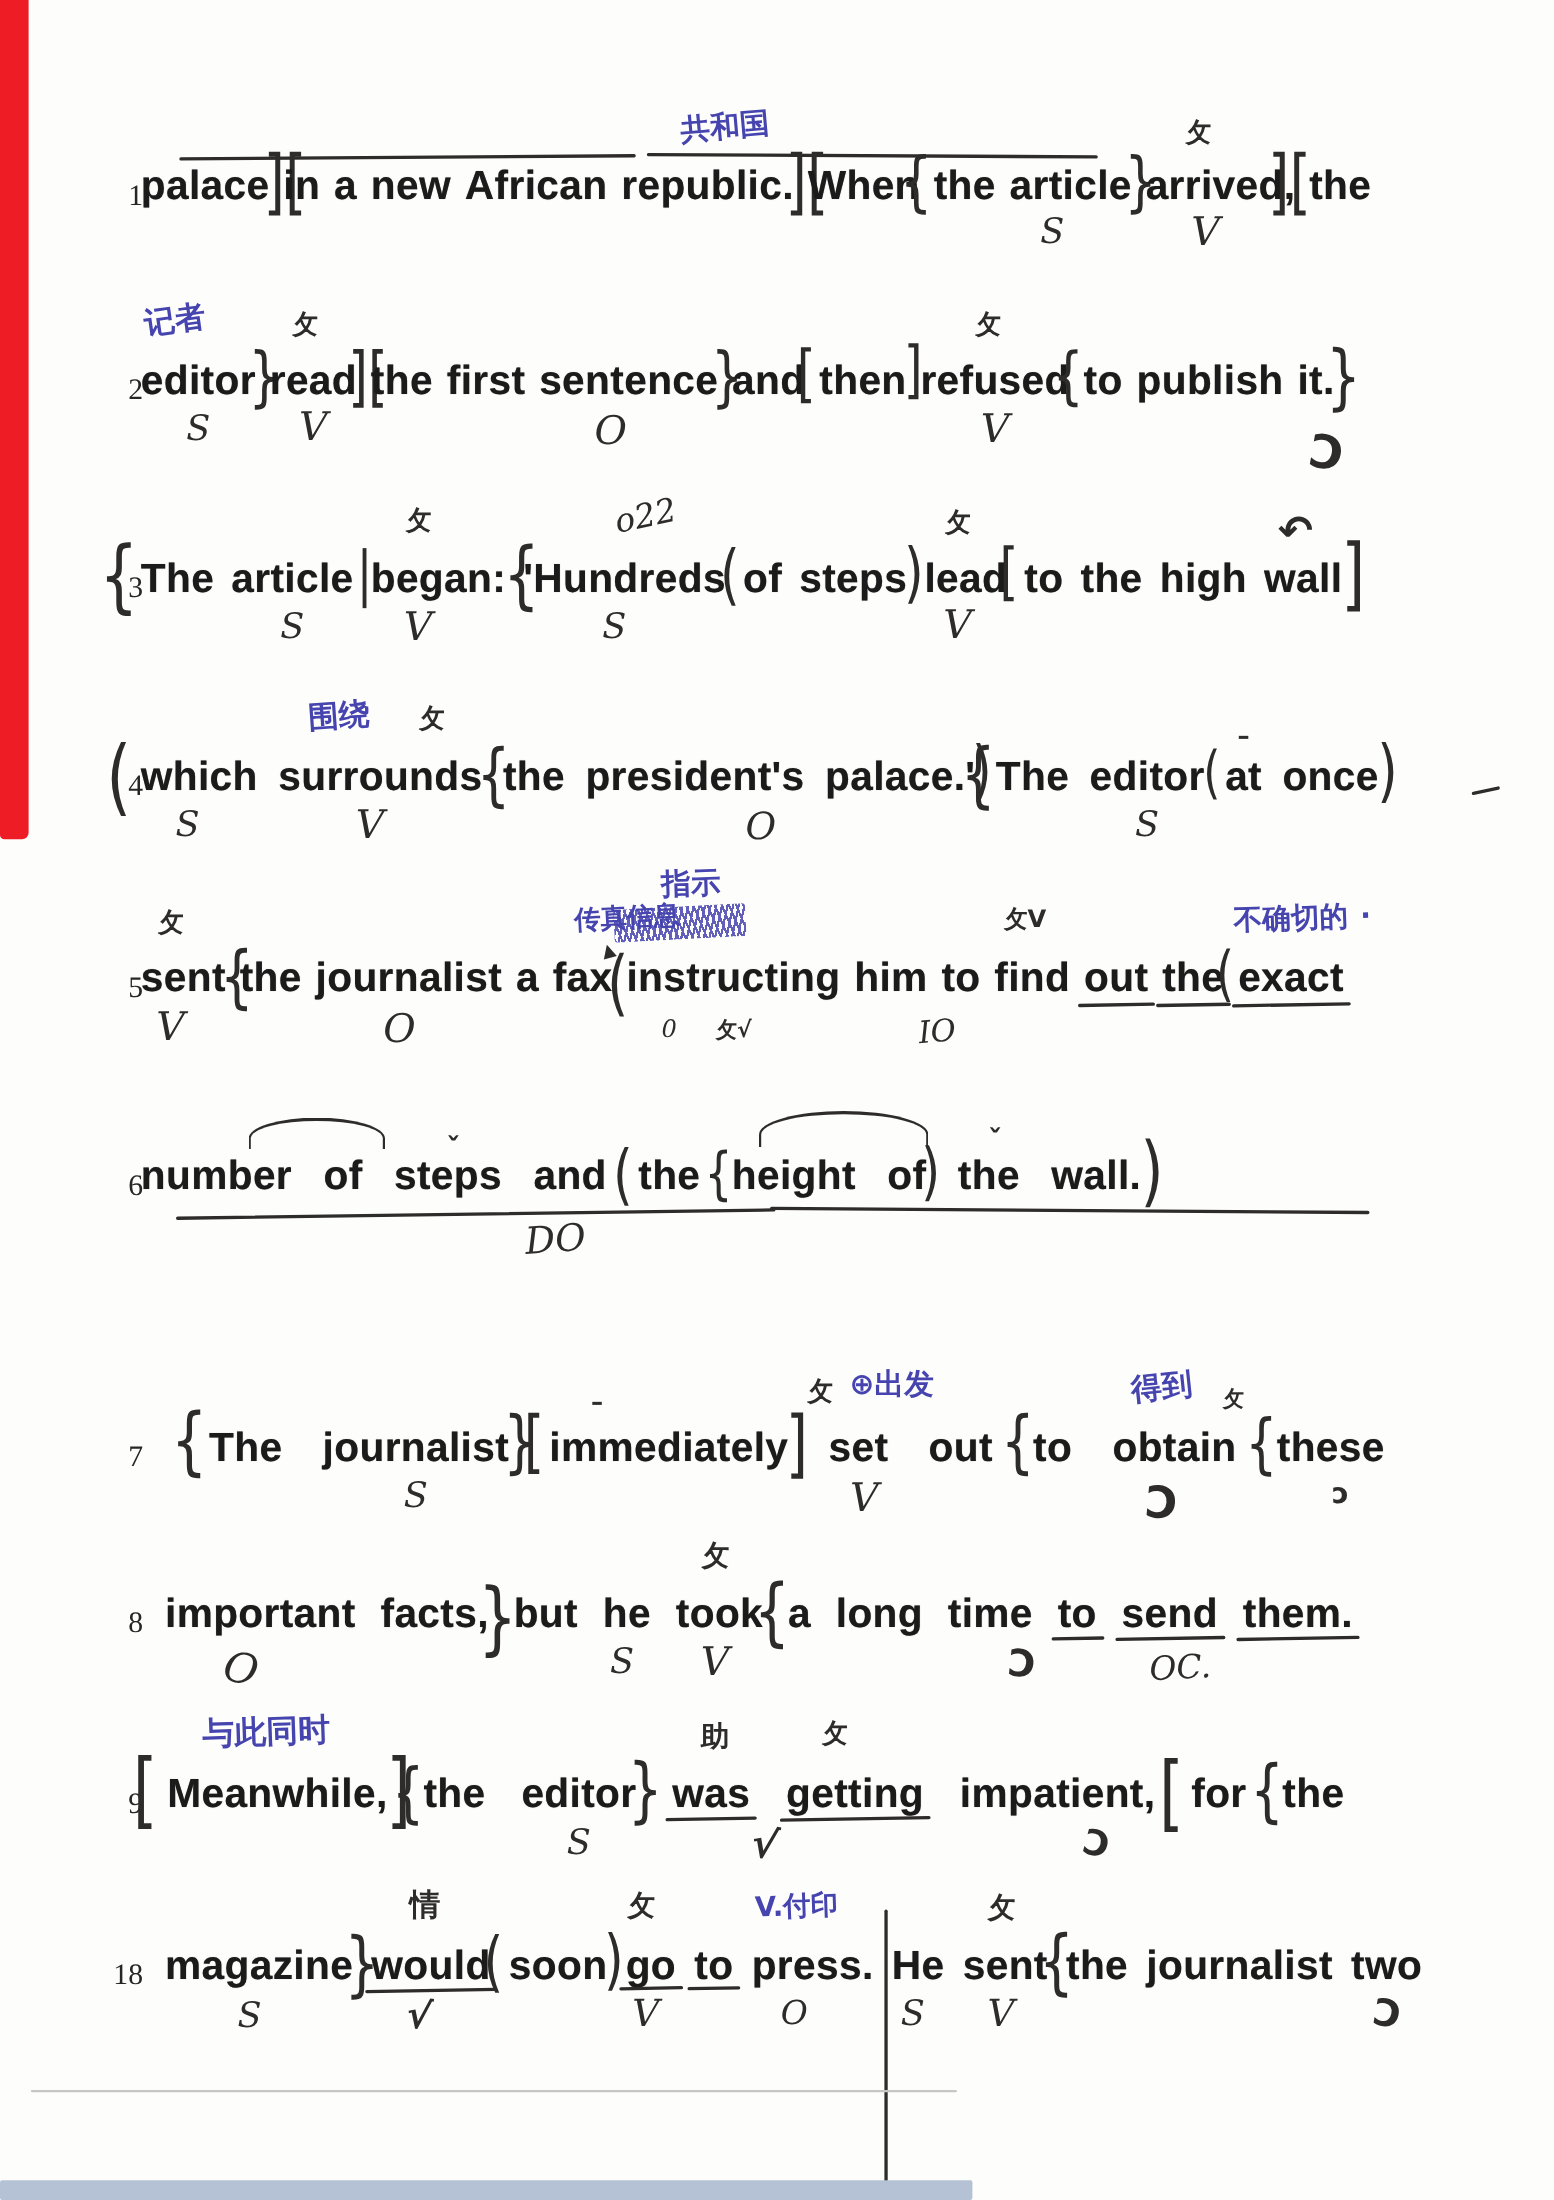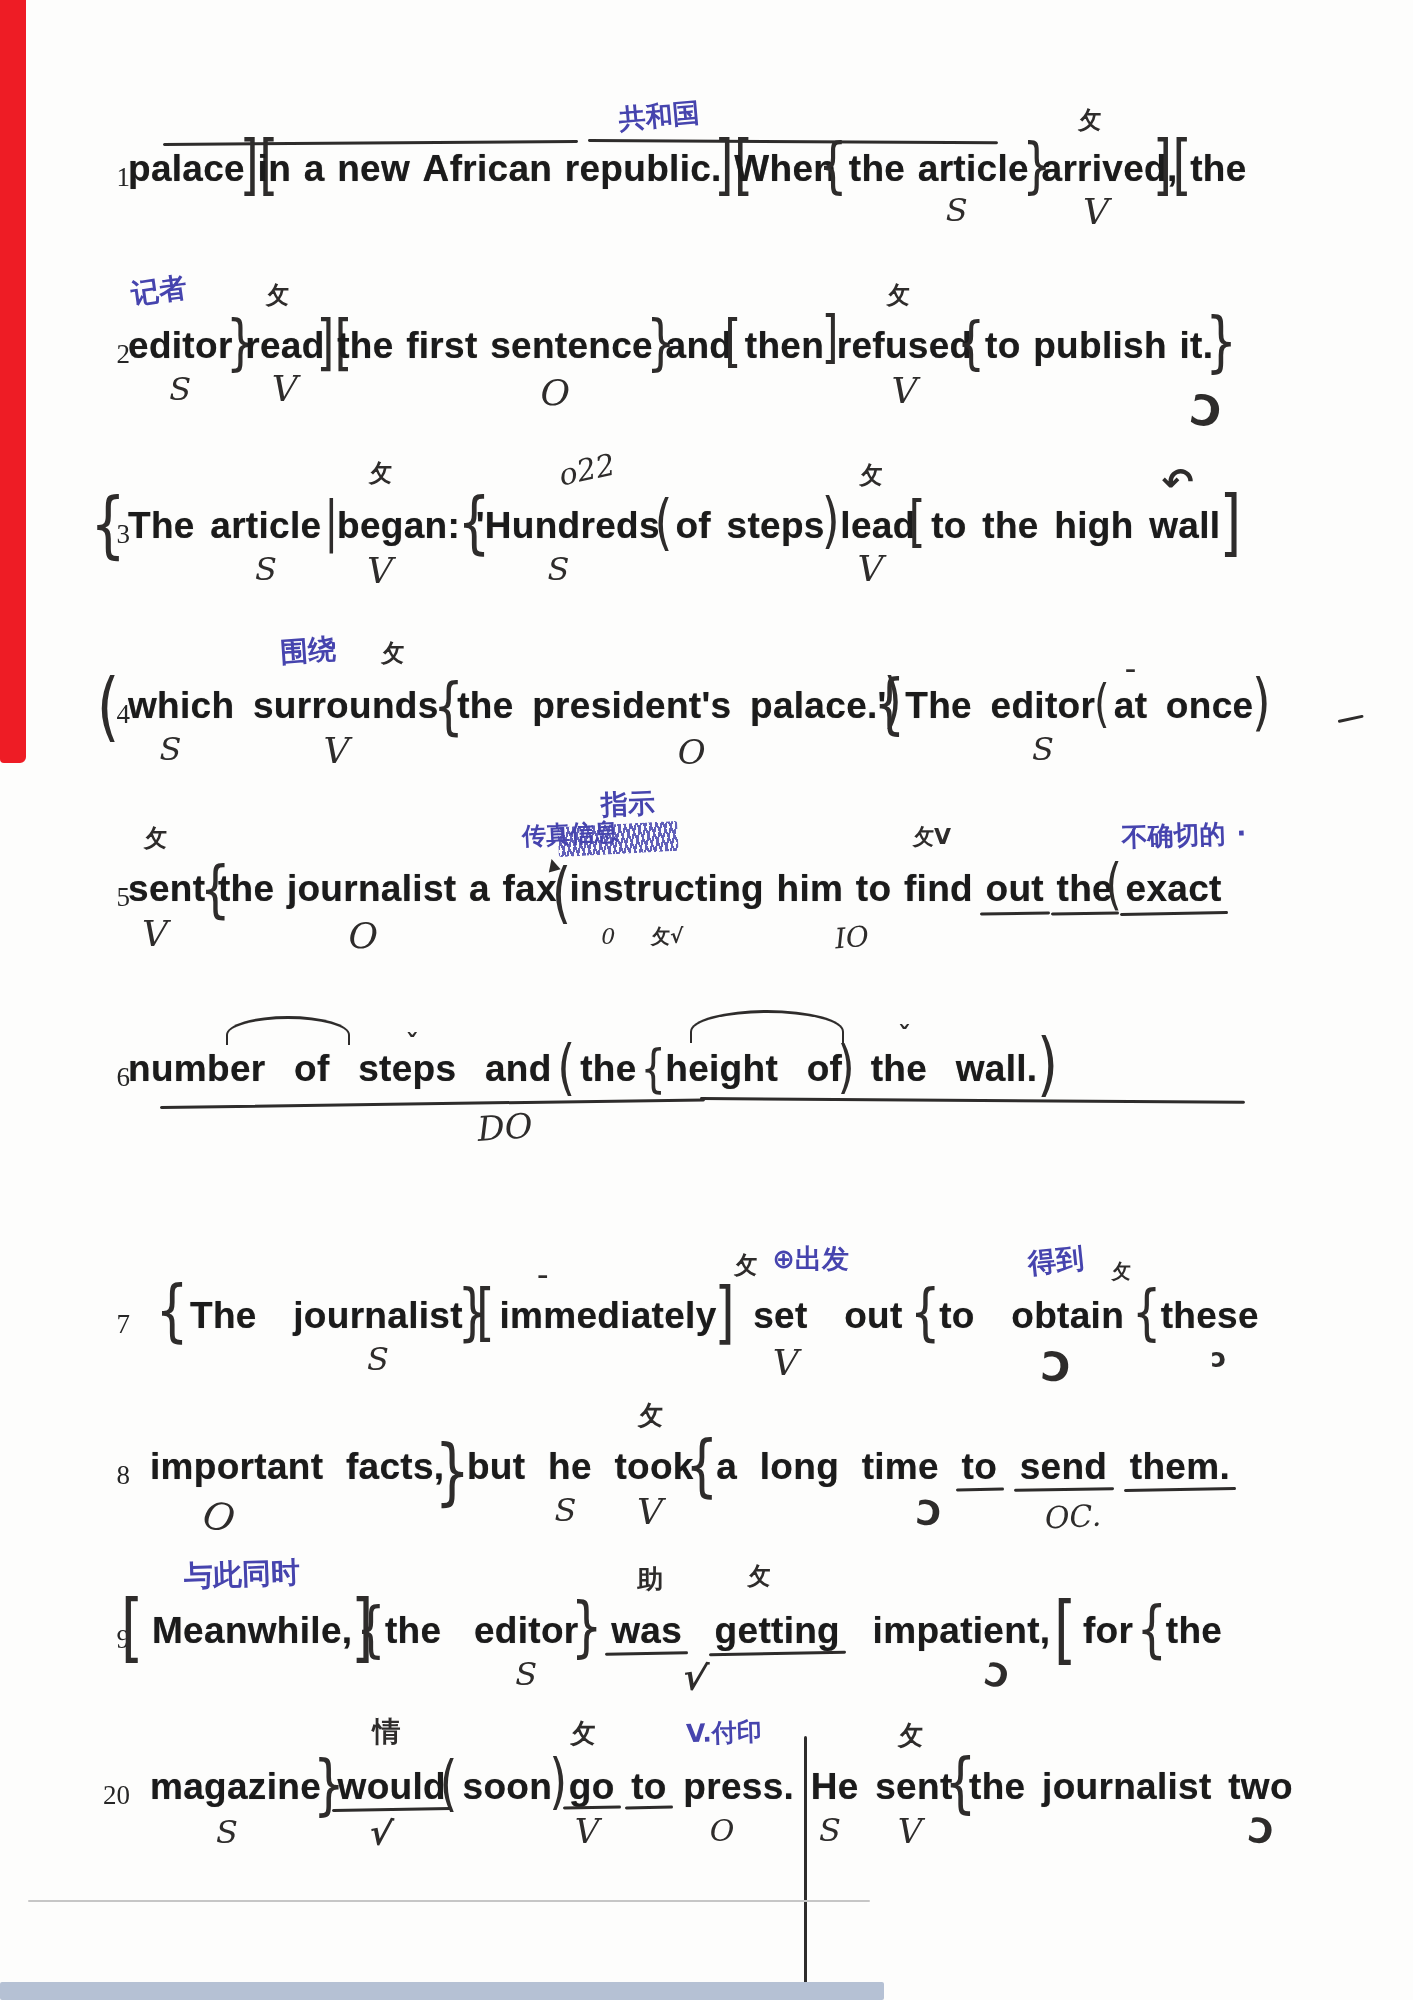--- a/index.html
+++ b/index.html
@@ -51,21 +51,21 @@
       <div class="line-num" style="top: 882px;">5</div>
       <div class="text-line" style="top: 868px; left: 128px; word-spacing: 2px;"><span class="word">sent<span class="mark cjk" style="left: calc(35% + 0px); top: -42px; font-size: 24px; color: rgb(46, 44, 43); transform: translateX(-50%) rotate(0deg);">攵</span><span class="mark" style="left: calc(35% + 0px); top: 48px; font-size: 36px; color: rgb(46, 44, 43); transform: translateX(-50%) rotate(0deg);">V</span><span class="mark brace" style="left: calc(100% + 10px); top: -4px; font-size: 48px; color: rgb(46, 44, 43); transform: translateX(-50%) rotate(0deg) scaleY(1.3);">{</span></span> <span class="word">the</span> <span class="word">journalist<span class="mark" style="left: calc(45% + 0px); top: 50px; font-size: 36px; color: rgb(46, 44, 43); transform: translateX(-50%) rotate(0deg);">O</span></span> <span class="word">a</span> <span class="word">fax<span class="mark cjk" style="left: calc(50% + 40px); top: -46px; font-size: 24px; color: rgb(70, 68, 174); transform: translateX(-50%) rotate(-3deg);">传真信息</span></span> <span class="word">instructing<span class="mark cjk" style="left: calc(30% + 0px); top: -78px; font-size: 27px; color: rgb(70, 68, 174); transform: translateX(-50%) rotate(-2deg);">指示</span><span class="mark scrib" style="left: calc(25% + 0px); top: -44px; width: 120px; height: 30px; transform: translateX(-50%) rotate(-3deg); background: repeating-linear-gradient(105deg, rgb(70, 68, 174) 0px, rgb(70, 68, 174) 2px, transparent 2px, transparent 5px), repeating-linear-gradient(70deg, rgb(70, 68, 174) 0px, rgb(70, 68, 174) 2px, transparent 2px, transparent 6px);"></span><span class="mark cjk" style="left: calc(0% - 16px); top: -12px; font-size: 16px; color: rgb(46, 44, 43); transform: translateX(-50%) rotate(-15deg);">▲</span><span class="mark brace" style="left: calc(0% - 8px); top: 0px; font-size: 50px; color: rgb(46, 44, 43); transform: translateX(-50%) rotate(0deg) scaleY(1.3);">(</span><span class="mark" style="left: calc(20% + 0px); top: 58px; font-size: 22px; color: rgb(46, 44, 43); transform: translateX(-50%) rotate(0deg);">0</span><span class="mark cjk" style="left: calc(50% + 0px); top: 58px; font-size: 20px; color: rgb(46, 44, 43); transform: translateX(-50%) rotate(0deg);">攵√</span></span> <span class="word">him</span> <span class="word">to<span class="mark" style="left: calc(0% - 4px); top: 56px; font-size: 28px; color: rgb(46, 44, 43); transform: translateX(-50%) rotate(-5deg);">IO</span></span> <span class="word">find<span class="mark cjk" style="left: calc(40% + 0px); top: -42px; font-size: 22px; color: rgb(46, 44, 43); transform: translateX(-50%) rotate(0deg);">攵V</span></span> <span class="word">out<span class="mark u" style="left: -6px; width: calc(100% + 12px); top: 44px; background: rgb(46, 44, 43); transform: rotate(-1deg);"></span></span> <span class="word">the<span class="mark u" style="left: -6px; width: calc(100% + 12px); top: 44px; background: rgb(46, 44, 43); transform: rotate(-1deg);"></span></span> <span class="word">exact<span class="mark brace" style="left: calc(0% - 12px); top: -4px; font-size: 42px; color: rgb(46, 44, 43); transform: translateX(-50%) rotate(0deg) scaleY(1.3);">(</span><span class="mark cjk" style="left: calc(50% + 10px); top: -46px; font-size: 26px; color: rgb(70, 68, 174); transform: translateX(-50%) rotate(-2deg);">不确切的 ·</span><span class="mark u" style="left: -6px; width: calc(100% + 12px); top: 44px; background: rgb(46, 44, 43); transform: rotate(-1deg);"></span></span></div>
       <div class="line-num" style="top: 1062px;">6</div>
       <div class="text-line" style="top: 1048px; left: 128px; word-spacing: 18px;"><span class="word">number</span> <span class="word">of<span class="mark arc" style="left: calc(0% - 6px); top: -32px; width: 120px; height: 26px; border-color: rgb(46, 44, 43); transform: translateX(-50%) rotate(0deg);"></span></span> <span class="word">steps<span class="mark cjk" style="left: calc(55% + 0px); top: -16px; font-size: 26px; color: rgb(46, 44, 43); transform: translateX(-50%) rotate(0deg);">ˇ</span></span> <span class="word">and<span class="mark" style="left: calc(30% + 0px); top: 62px; font-size: 34px; color: rgb(46, 44, 43); transform: translateX(-50%) rotate(-4deg);">DO</span></span> <span class="word">the<span class="mark brace" style="left: calc(0% - 14px); top: -4px; font-size: 46px; color: rgb(46, 44, 43); transform: translateX(-50%) rotate(0deg) scaleY(1.3);">(</span></span> <span class="word">height<span class="mark brace" style="left: calc(0% - 12px); top: 0px; font-size: 40px; color: rgb(46, 44, 43); transform: translateX(-50%) rotate(0deg) scaleY(1.3);">{</span></span> <span class="word">of<span class="mark arc" style="left: calc(0% - 40px); top: -38px; width: 150px; height: 30px; border-color: rgb(46, 44, 43); transform: translateX(-50%) rotate(0deg);"></span><span class="mark brace" style="left: calc(100% + 4px); top: -4px; font-size: 44px; color: rgb(46, 44, 43); transform: translateX(-50%) rotate(0deg) scaleY(1.3);">)</span></span> <span class="word">the<span class="mark cjk" style="left: calc(60% + 0px); top: -24px; font-size: 26px; color: rgb(46, 44, 43); transform: translateX(-50%) rotate(0deg);">ˇ</span></span> <span class="word">wall.<span class="mark brace" style="left: calc(100% + 10px); top: -10px; font-size: 54px; color: rgb(46, 44, 43); transform: translateX(-50%) rotate(0deg) scaleY(1.3);">)</span></span></div>
       <div class="line-num" style="top: 1309px;">7</div>
       <div class="text-line" style="top: 1295px; left: 190px; word-spacing: 26px;"><span class="word">The<span class="mark brace" style="left: calc(0% - 18px); top: -10px; font-size: 52px; color: rgb(46, 44, 43); transform: translateX(-50%) rotate(0deg) scaleY(1.3);">{</span></span> <span class="word">journalist<span class="mark" style="left: calc(50% + 0px); top: 48px; font-size: 32px; color: rgb(46, 44, 43); transform: translateX(-50%) rotate(0deg);">S</span><span class="mark brace" style="left: calc(100% + 10px); top: -8px; font-size: 48px; color: rgb(46, 44, 43); transform: translateX(-50%) rotate(0deg) scaleY(1.3);">}</span></span> <span class="word">immediately<span class="mark brace" style="left: calc(0% - 14px); top: -8px; font-size: 48px; color: rgb(46, 44, 43); transform: translateX(-50%) rotate(0deg) scaleY(1.3);">[</span><span class="mark cjk" style="left: calc(20% + 0px); top: -30px; font-size: 22px; color: rgb(46, 44, 43); transform: translateX(-50%) rotate(0deg);">–</span><span class="mark brace" style="left: calc(100% + 8px); top: -8px; font-size: 52px; color: rgb(46, 44, 43); transform: translateX(-50%) rotate(0deg) scaleY(1.3);">]</span></span> <span class="word">set<span class="mark cjk" style="left: calc(0% - 8px); top: -42px; font-size: 24px; color: rgb(46, 44, 43); transform: translateX(-50%) rotate(0deg);">攵</span><span class="mark cjk" style="left: calc(80% + 14px); top: -50px; font-size: 27px; color: rgb(70, 68, 174); transform: translateX(-50%) rotate(0deg);">⊕出发</span><span class="mark" style="left: calc(60% + 0px); top: 50px; font-size: 36px; color: rgb(46, 44, 43); transform: translateX(-50%) rotate(0deg);">V</span></span> <span class="word">out</span> <span class="word">to<span class="mark brace" style="left: calc(0% - 14px); top: -8px; font-size: 48px; color: rgb(46, 44, 43); transform: translateX(-50%) rotate(0deg) scaleY(1.3);">{</span></span> <span class="word">obtain<span class="mark cjk" style="left: calc(40% + 0px); top: -48px; font-size: 28px; color: rgb(70, 68, 174); transform: translateX(-50%) rotate(-6deg);">得到</span><span class="mark cjk" style="left: calc(90% + 8px); top: -34px; font-size: 20px; color: rgb(46, 44, 43); transform: translateX(-50%) rotate(0deg);">攵</span><span class="mark cjk" style="left: calc(40% + 0px); top: 52px; font-size: 40px; color: rgb(46, 44, 43); transform: translateX(-50%) rotate(5deg);">Ɔ</span></span> <span class="word">these<span class="mark brace" style="left: calc(0% - 14px); top: -6px; font-size: 46px; color: rgb(46, 44, 43); transform: translateX(-50%) rotate(0deg) scaleY(1.3);">{</span><span class="mark cjk" style="left: calc(55% + 4px); top: 50px; font-size: 26px; color: rgb(46, 44, 43); transform: translateX(-50%) rotate(0deg);">ɔ</span></span></div>
       <div class="line-num" style="top: 1460px;">8</div>
       <div class="text-line" style="top: 1446px; left: 150px; word-spacing: 12px;"><span class="word">important<span class="mark" style="left: calc(40% + 0px); top: 52px; font-size: 38px; color: rgb(46, 44, 43); transform: translateX(-50%) rotate(12deg);">O</span></span> <span class="word">facts,<span class="mark brace" style="left: calc(100% + 8px); top: -2px; font-size: 56px; color: rgb(46, 44, 43); transform: translateX(-50%) rotate(0deg) scaleY(1.3);">}</span></span> <span class="word">but</span> <span class="word">he<span class="mark" style="left: calc(40% + 0px); top: 48px; font-size: 32px; color: rgb(46, 44, 43); transform: translateX(-50%) rotate(0deg);">S</span></span> <span class="word">took<span class="mark cjk" style="left: calc(45% + 0px); top: -44px; font-size: 26px; color: rgb(46, 44, 43); transform: translateX(-50%) rotate(0deg);">攵</span><span class="mark" style="left: calc(45% + 0px); top: 48px; font-size: 36px; color: rgb(46, 44, 43); transform: translateX(-50%) rotate(0deg);">V</span><span class="mark brace" style="left: calc(100% + 8px); top: -6px; font-size: 52px; color: rgb(46, 44, 43); transform: translateX(-50%) rotate(0deg) scaleY(1.3);">{</span></span> <span class="word">a</span> <span class="word">long</span> <span class="word">time<span class="mark cjk" style="left: calc(80% + 6px); top: 50px; font-size: 34px; color: rgb(46, 44, 43); transform: translateX(-50%) rotate(6deg);">Ɔ</span></span> <span class="word">to<span class="mark u" style="left: -6px; width: calc(100% + 12px); top: 42px; background: rgb(46, 44, 43); transform: rotate(-1deg);"></span></span> <span class="word">send<span class="mark u" style="left: -6px; width: calc(100% + 12px); top: 42px; background: rgb(46, 44, 43); transform: rotate(-1deg);"></span><span class="mark" style="left: calc(50% + 10px); top: 56px; font-size: 30px; color: rgb(46, 44, 43); transform: translateX(-50%) rotate(-3deg);">OC.</span></span> <span class="word">them.<span class="mark u" style="left: -6px; width: calc(100% + 12px); top: 42px; background: rgb(46, 44, 43); transform: rotate(-1deg);"></span></span></div>
       <div class="line-num" style="top: 1624px;">9</div>
       <div class="text-line" style="top: 1610px; left: 152px; word-spacing: 22px;"><span class="word">Meanwhile,<span class="mark brace" style="left: calc(0% - 20px); top: -12px; font-size: 58px; color: rgb(46, 44, 43); transform: translateX(-50%) rotate(0deg) scaleY(1.3);">[</span><span class="mark cjk" style="left: calc(45% + 0px); top: -50px; font-size: 29px; color: rgb(70, 68, 174); transform: translateX(-50%) rotate(-2deg);">与此同时</span><span class="mark brace" style="left: calc(100% + 10px); top: -12px; font-size: 58px; color: rgb(46, 44, 43); transform: translateX(-50%) rotate(0deg) scaleY(1.3);">]</span></span> <span class="word">the<span class="mark brace" style="left: calc(0% - 14px); top: -4px; font-size: 46px; color: rgb(46, 44, 43); transform: translateX(-50%) rotate(0deg) scaleY(1.3);">{</span></span> <span class="word">editor<span class="mark" style="left: calc(50% + 0px); top: 48px; font-size: 32px; color: rgb(46, 44, 43); transform: translateX(-50%) rotate(0deg);">S</span><span class="mark brace" style="left: calc(100% + 8px); top: -8px; font-size: 50px; color: rgb(46, 44, 43); transform: translateX(-50%) rotate(0deg) scaleY(1.3);">}</span></span> <span class="word">was<span class="mark cjk" style="left: calc(55% + 0px); top: -44px; font-size: 26px; color: rgb(46, 44, 43); transform: translateX(-50%) rotate(0deg);">助</span><span class="mark u" style="left: -6px; width: calc(100% + 12px); top: 42px; background: rgb(46, 44, 43); transform: rotate(-1deg);"></span></span> <span class="word">getting<span class="mark cjk" style="left: calc(35% + 0px); top: -46px; font-size: 24px; color: rgb(46, 44, 43); transform: translateX(-50%) rotate(0deg);">攵</span><span class="mark u" style="left: -6px; width: calc(100% + 12px); top: 42px; background: rgb(46, 44, 43); transform: rotate(-1deg);"></span><span class="mark cjk" style="left: calc(0% - 20px); top: 50px; font-size: 36px; color: rgb(46, 44, 43); transform: translateX(-50%) rotate(10deg);">√</span></span> <span class="word">impatient,<span class="mark cjk" style="left: calc(70% + 0px); top: 50px; font-size: 32px; color: rgb(46, 44, 43); transform: translateX(-50%) rotate(15deg);">Ɔ</span></span> <span class="word">for<span class="mark brace" style="left: calc(0% - 18px); top: -10px; font-size: 58px; color: rgb(46, 44, 43); transform: translateX(-50%) rotate(0deg) scaleY(1.3);">[</span></span> <span class="word">the<span class="mark brace" style="left: calc(0% - 14px); top: -6px; font-size: 48px; color: rgb(46, 44, 43); transform: translateX(-50%) rotate(0deg) scaleY(1.3);">{</span></span></div>
-      <div class="line-num" style="top: 1780px;">20</div>
+      <div class="line-num" style="top: 1780px;">18</div>
       <div class="text-line" style="top: 1766px; left: 150px; word-spacing: 6px;"><span class="word">magazine<span class="mark" style="left: calc(45% + 0px); top: 50px; font-size: 32px; color: rgb(46, 44, 43); transform: translateX(-50%) rotate(0deg);">S</span><span class="mark brace" style="left: calc(100% + 8px); top: -6px; font-size: 50px; color: rgb(46, 44, 43); transform: translateX(-50%) rotate(0deg) scaleY(1.3);">}</span></span> <span class="word">would<span class="mark cjk" style="left: calc(45% + 0px); top: -48px; font-size: 28px; color: rgb(46, 44, 43); transform: translateX(-50%) rotate(0deg);">情</span><span class="mark u" style="left: -6px; width: calc(100% + 12px); top: 42px; background: rgb(46, 44, 43); transform: rotate(-1deg);"></span><span class="mark cjk" style="left: calc(40% + 0px); top: 50px; font-size: 34px; color: rgb(46, 44, 43); transform: translateX(-50%) rotate(8deg);">√</span></span> <span class="word">soon<span class="mark brace" style="left: calc(0% - 14px); top: -6px; font-size: 46px; color: rgb(46, 44, 43); transform: translateX(-50%) rotate(0deg) scaleY(1.3);">(</span><span class="mark brace" style="left: calc(100% + 6px); top: -8px; font-size: 46px; color: rgb(46, 44, 43); transform: translateX(-50%) rotate(0deg) scaleY(1.3);">)</span></span> <span class="word">go<span class="mark cjk" style="left: calc(30% + 0px); top: -46px; font-size: 26px; color: rgb(46, 44, 43); transform: translateX(-50%) rotate(0deg);">攵</span><span class="mark u" style="left: -6px; width: calc(100% + 12px); top: 40px; background: rgb(46, 44, 43); transform: rotate(-1deg);"></span><span class="mark" style="left: calc(40% + 0px); top: 48px; font-size: 34px; color: rgb(46, 44, 43); transform: translateX(-50%) rotate(0deg);">V</span></span> <span class="word">to<span class="mark u" style="left: -6px; width: calc(100% + 12px); top: 40px; background: rgb(46, 44, 43); transform: rotate(-1deg);"></span></span> <span class="word">press.<span class="mark cjk" style="left: calc(40% - 4px); top: -46px; font-size: 25px; color: rgb(70, 68, 174); transform: translateX(-50%) rotate(-2deg);">V.付印</span><span class="mark" style="left: calc(35% + 0px); top: 50px; font-size: 30px; color: rgb(46, 44, 43); transform: translateX(-50%) rotate(0deg);">O</span><span class="mark vl" style="left: calc(100% + 10px); top: -30px; height: 250px; background: rgb(46, 44, 43); transform: rotate(0deg);"></span></span> <span class="word">He<span class="mark" style="left: calc(40% + 0px); top: 48px; font-size: 32px; color: rgb(46, 44, 43); transform: translateX(-50%) rotate(0deg);">S</span></span> <span class="word">sent<span class="mark cjk" style="left: calc(45% + 0px); top: -44px; font-size: 26px; color: rgb(46, 44, 43); transform: translateX(-50%) rotate(0deg);">攵</span><span class="mark" style="left: calc(45% + 0px); top: 48px; font-size: 34px; color: rgb(46, 44, 43); transform: translateX(-50%) rotate(0deg);">V</span><span class="mark brace" style="left: calc(100% + 8px); top: -8px; font-size: 50px; color: rgb(46, 44, 43); transform: translateX(-50%) rotate(0deg) scaleY(1.3);">{</span></span> <span class="word">the</span> <span class="word">journalist</span> <span class="word">two<span class="mark cjk" style="left: calc(50% + 0px); top: 48px; font-size: 34px; color: rgb(46, 44, 43); transform: translateX(-50%) rotate(10deg);">Ɔ</span></span></div>
     </div>
   <div id="pmarks-layer">
       <div class="pmark" style="left: 163px; top: 143px; width: 415px; height: 3px; background: rgb(46, 44, 43); transform: rotate(-0.4deg); transform-origin: left center;"></div>
       <div class="pmark" style="left: 588px; top: 139px; width: 410px; height: 3px; background: rgb(46, 44, 43); transform: rotate(0.3deg); transform-origin: left center;"></div>
       <div class="pmark" style="left: 160px; top: 1106px; width: 545px; height: 3px; background: rgb(46, 44, 43); transform: rotate(-0.8deg); transform-origin: left center;"></div>
       <div class="pmark" style="left: 700px; top: 1097px; width: 545px; height: 3px; background: rgb(46, 44, 43); transform: rotate(0.4deg); transform-origin: left center;"></div>
       <div class="pmark" style="left: 1338px; top: 720px; width: 26px; height: 3px; background: rgb(46, 44, 43); transform: rotate(-12deg); transform-origin: left center;"></div>
       <div class="pmark" style="left: 28px; top: 1900px; width: 842px; height: 2px; background: rgb(198, 198, 198); transform: rotate(0deg); transform-origin: left center;"></div>
       <div class="pmark" style="left: 0px; top: 1982px; width: 884px; height: 18px; background: rgb(181, 193, 212); transform: rotate(0deg); transform-origin: left center;"></div>

